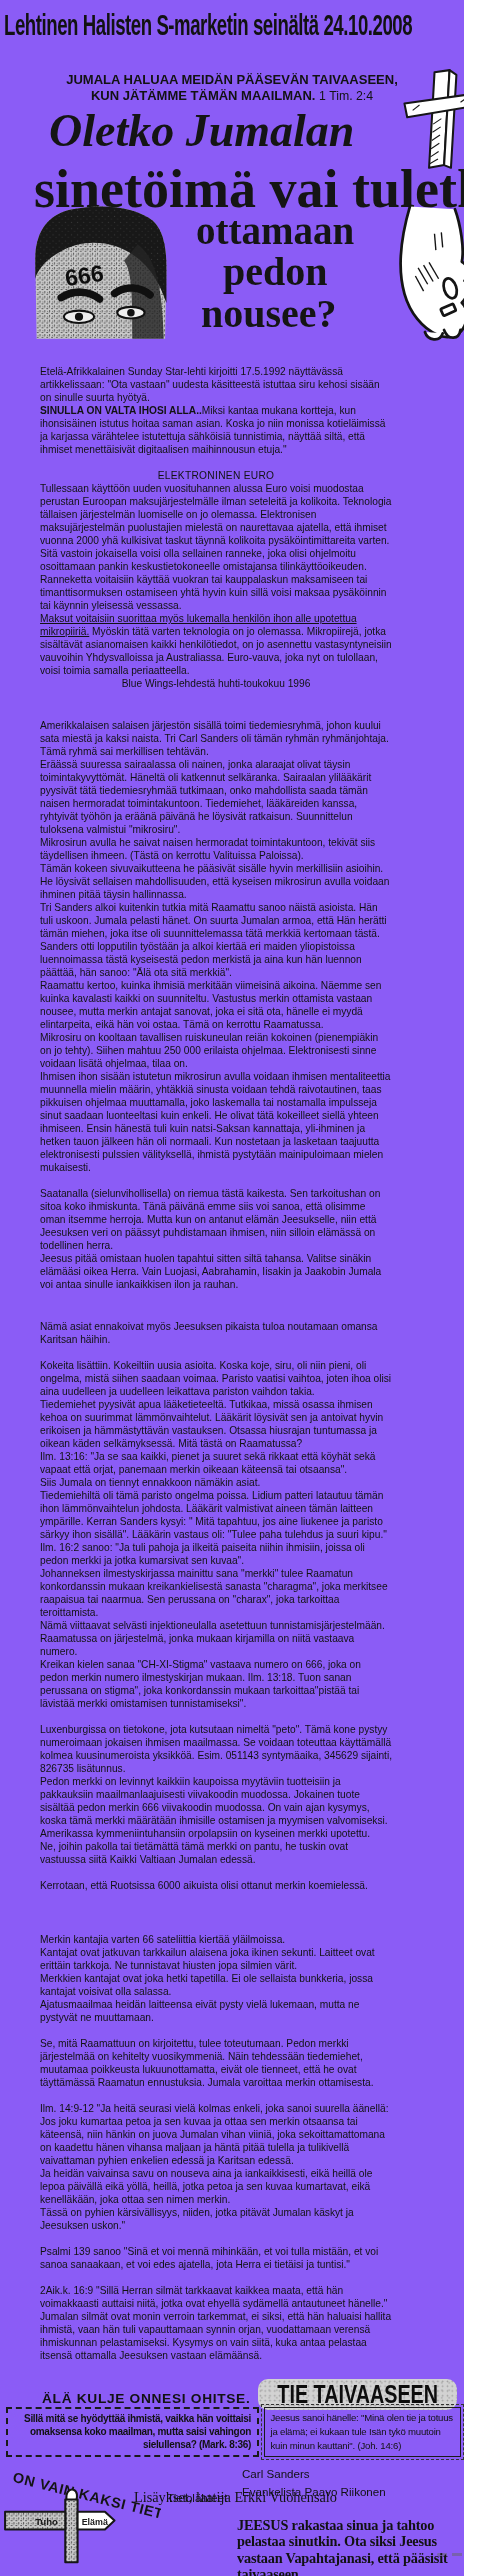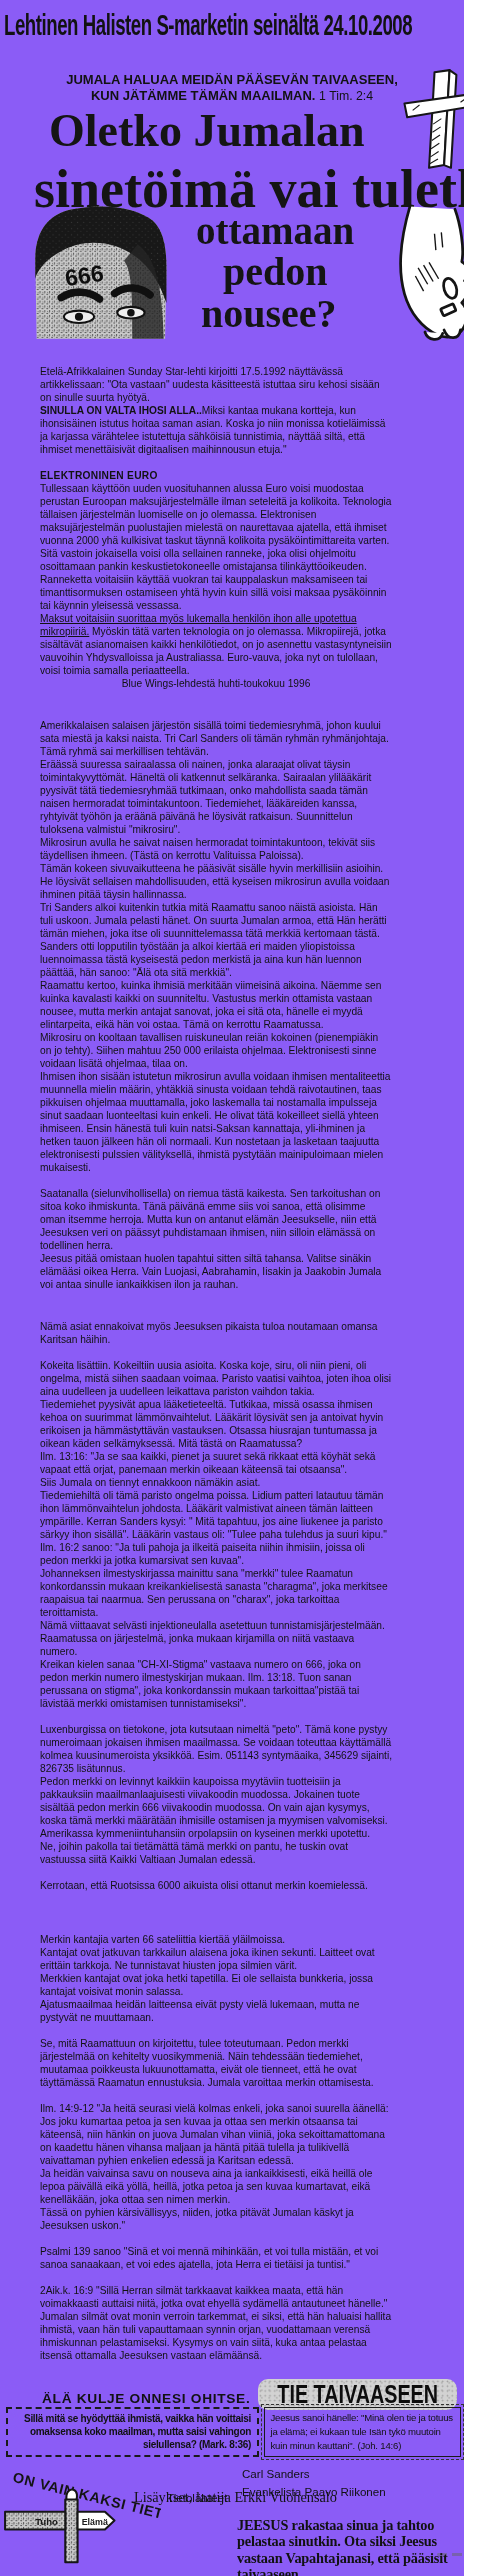--- a/index.html
+++ b/index.html
@@ -6,31 +6,31 @@
   .page{position:relative;width:464px;height:2576px;background:#8b5cf6;overflow:hidden;
         font-family:"Liberation Sans",sans-serif;color:#121212;}
   
   .doc-title{position:absolute;left:4.1px;top:8.2px;font-size:30px;font-weight:bold;
              letter-spacing:-0.7px;white-space:nowrap;transform:scaleX(0.62);transform-origin:left top;}
   .verse{position:absolute;left:41px;top:72px;width:382px;text-align:center;
          font-weight:bold;font-size:13px;line-height:16.4px;}
   .verse .ref{font-weight:normal;font-size:12.3px;}
   .headline{position:absolute;font-family:"Liberation Serif","DejaVu Serif",serif;
             font-weight:700;color:#151515;line-height:1;white-space:nowrap;}
-  .hl1{left:49px;top:108px;font-size:46px;}
+  .hl1{left:49px;top:108px;font-size:46px;font-style:italic;}
   .hl2{left:34px;top:162px;font-size:54px;}
   .hl3{left:196px;top:211px;font-size:39px;}
   .hl4{left:223px;top:252px;font-size:40px;}
   .hl5{left:201px;top:294px;font-size:40px;}
   .art{position:absolute;}
   
   .bodycol{position:absolute;left:40px;top:365px;width:352px;height:2013px;overflow:hidden;
            font-size:10.2px;line-height:13px;}
   .p{margin:0;}
-  .h{font-weight:bold;letter-spacing:0.3px;}
+  .h{font-weight:normal;letter-spacing:0.3px;text-align:center;}
   .c{text-align:center;}
   .gap{height:13px;} .gap2{height:29px;} .gap3{height:41px;}
   .lead-b{font-weight:bold;margin-top:36px;}
   .lead-u{text-decoration:underline;text-underline-offset:1.4px;}
   
   .cta-left{position:absolute;left:42px;top:2391px;font-size:13.7px;font-weight:bold;letter-spacing:0.7px;}
   .banner{position:absolute;left:258px;top:2379px;width:199px;height:31px;
           background-color:#d2d2d2;
           background-image:radial-gradient(#9f9f9f 0.7px,transparent 1.1px),radial-gradient(#b8b8b8 0.7px,transparent 1px);
           background-size:4.8px 4.8px,7.5px 7.5px;
@@ -175,21 +175,21 @@
       <div class="gap"></div>
       <div class="p">Luxenburgissa on tietokone, jota kutsutaan nimeltä "peto". Tämä kone pystyy numeroimaan jokaisen ihmisen maailmassa. Se voidaan toteuttaa käyttämällä kolmea kuusinumeroista yksikköä. Esim. 051143 syntymäaika, 345629 sijainti, 826735 lisätunnus.</div>
       <div class="p">Pedon merkki on levinnyt kaikkiin kaupoissa myytäviin tuotteisiin ja pakkauksiin maailmanlaajuisesti viivakoodin muodossa. Jokainen tuote sisältää pedon merkin 666 viivakoodin muodossa. On vain ajan kysymys, koska tämä merkki määrätään ihmisille ostamisen ja myymisen valvomiseksi.</div>
       <div class="p">Amerikassa kymmeniintuhansiin orpolapsiin on kyseinen merkki upotettu.</div>
       <div class="p">Ne, joihin pakolla tai tietämättä tämä merkki on pantu, he tuskin ovat vastuussa siitä Kaikki Valtiaan Jumalan edessä.</div>
       <div class="gap"></div>
       <div class="p">Kerrotaan, että Ruotsissa 6000 aikuista olisi ottanut merkin koemielessä.</div>
       <div class="gap3"></div>
       <div class="p">Merkin kantajia varten 66 sateliittia kiertää yläilmoissa.</div>
       <div class="p">Kantajat ovat jatkuvan tarkkailun alaisena joka ikinen sekunti. Laitteet ovat erittäin tarkkoja. Ne tunnistavat hiusten jopa silmien värit.</div>
-      <div class="p">Merkkien kantajat ovat joka hetki tapetilla. Ei ole sellaista bunkkeria, jossa kantajat voisivat monin salassa.</div>
+      <div class="p">Merkkien kantajat ovat joka hetki tapetilla. Ei ole sellaista bunkkeria, jossa kantajat voisivat olla salassa.</div>
       <div class="p">Ajatusmaailmaa heidän laitteensa eivät pysty vielä lukemaan, mutta ne pystyvät ne muuttamaan.</div>
       <div class="gap"></div>
       <div class="p">Se, mitä Raamattuun on kirjoitettu, tulee toteutumaan. Pedon merkki järjestelmää on kehitelty vuosikymmeniä. Näin tehdessään tiedemiehet, muutamaa poikkeusta lukuunottamatta, eivät ole tienneet, että he ovat täyttämässä Raamatun ennustuksia. Jumala varoittaa merkin ottamisesta.</div>
       <div class="gap"></div>
       <div class="p">Ilm. 14:9-12 "Ja heitä seurasi vielä kolmas enkeli, joka sanoi suurella äänellä: Jos joku kumartaa petoa ja sen kuvaa ja ottaa sen merkin otsaansa tai käteensä, niin hänkin on juova Jumalan vihan viiniä, joka sekoittamattomana on kaadettu hänen vihansa maljaan ja häntä pitää tulella ja tulikivellä vaivattaman pyhien enkelien edessä ja Karitsan edessä.</div>
       <div class="p">Ja heidän vaivainsa savu on nouseva aina ja iankaikkisesti, eikä heillä ole lepoa päivällä eikä yöllä, heillä, jotka petoa ja sen kuvaa kumartavat, eikä kenelläkään, joka ottaa sen nimen merkin.</div>
       <div class="p">Tässä on pyhien kärsivällisyys, niiden, jotka pitävät Jumalan käskyt ja Jeesuksen uskon."</div>
       <div class="gap"></div>
       <div class="p">Psalmi 139 sanoo "Sinä et voi mennä mihinkään, et voi tulla mistään, et voi sanoa sanaakaan, et voi edes ajatella, jota Herra ei tietäisi ja tuntisi."</div>
       <div class="gap"></div>

